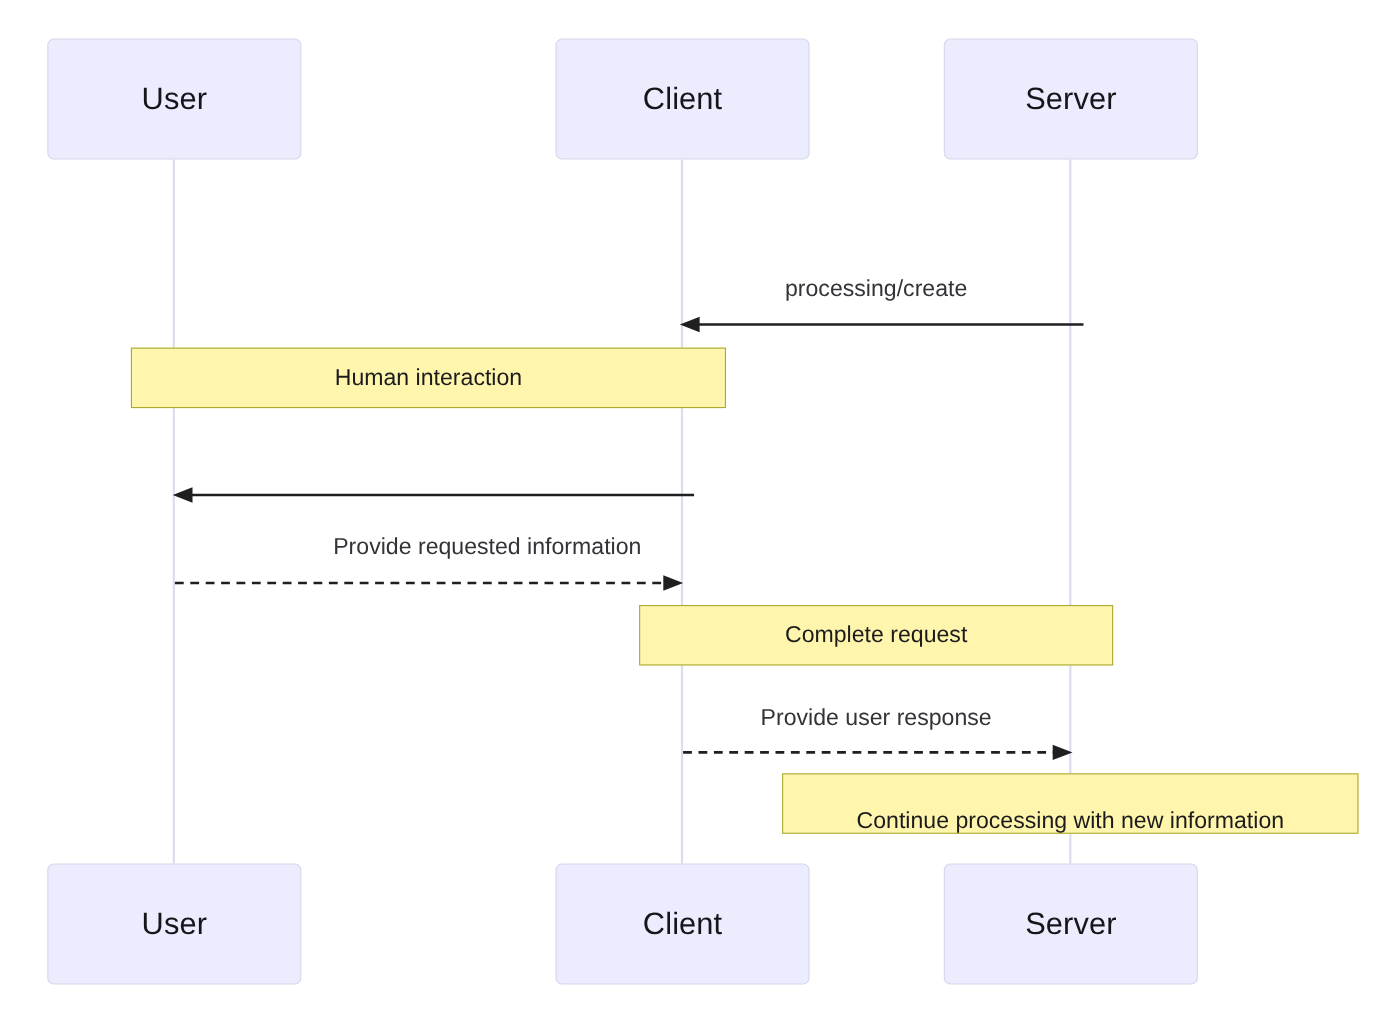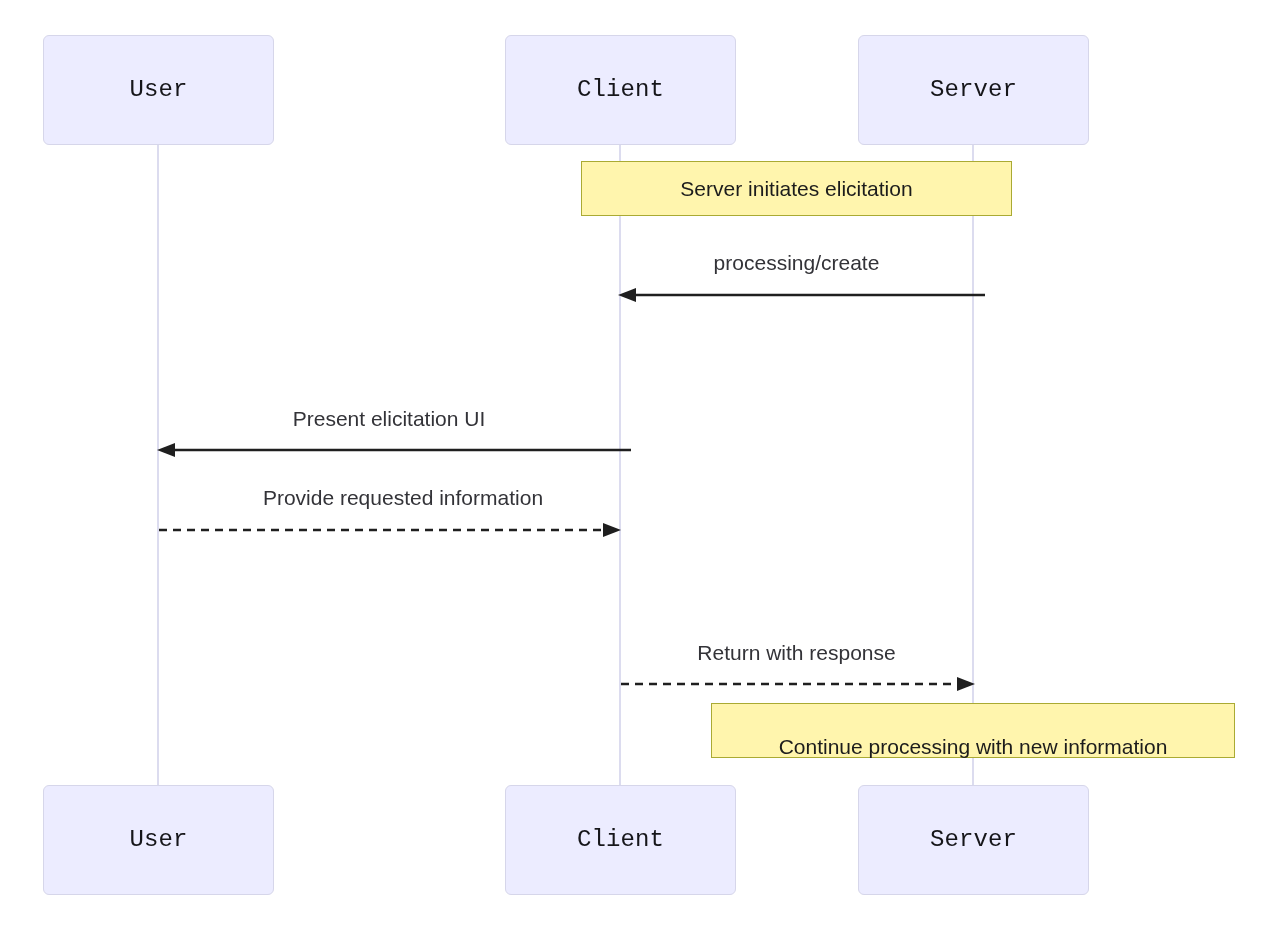--- a/index.html
+++ b/index.html
@@ -28,23 +28,23 @@
     position: absolute;
     box-sizing: border-box;
     background: #ececff;
     border: 1px solid #d6d6ea;
     border-radius: 6px;
     display: flex;
     align-items: center;
     justify-content: center;
   }
   .actor-label {
-    font-size: 24px;
+    font-size: 28px;
     color: #16161a;
-    font-family: Liberation Mono, monospace;
+    font-family: Liberation Sans, sans-serif;
     letter-spacing: 0.1px;
     line-height: 1;
     white-space: nowrap;
   }
 
   
   .lifeline {
     position: absolute;
     width: 2px;
     background: #dcdcef;
@@ -103,45 +103,47 @@
   <div class="actor-box" style="left:43px; top:35px; width:231px; height:110px;">
     <span class="actor-label">User</span>
   </div>
   <div class="actor-box" style="left:505px; top:35px; width:231px; height:110px;">
     <span class="actor-label">Client</span>
   </div>
   <div class="actor-box" style="left:858px; top:35px; width:231px; height:110px;">
     <span class="actor-label">Server</span>
   </div>
 
-  <div class="note-box" style="left:581px; top:161px; width:431px; height:55px;">
-    <span class="note-label">Server initiates elicitation</span>
-  </div>
 
   <div class="msg-label" style="left:620px; top:252px; width:353px;">processing/create</div>
   <svg class="msg-arrow" style="left:608px; top:283px;" width="378" height="24" viewBox="0 0 378 24">
     <line x1="24" y1="12" x2="377" y2="12" stroke="#1f1f1f" stroke-width="2.4"></line>
     <polygon points="10,12 28,5 28,19" fill="#1f1f1f"></polygon>
   </svg>
 
+  <div class="note-box" style="left:119px; top:316px; width:541px; height:55px;">
+    <span class="note-label">Human interaction</span>
+  </div>
 
-  <div class="msg-label" style="left:159px; top:408px; width:460px;">Present elicitation UI</div>
   <svg class="msg-arrow" style="left:147px; top:438px;" width="485" height="24" viewBox="0 0 485 24">
     <line x1="24" y1="12" x2="484" y2="12" stroke="#1f1f1f" stroke-width="2.4"></line>
     <polygon points="10,12 28,5 28,19" fill="#1f1f1f"></polygon>
   </svg>
 
-  <div class="msg-label" style="left:159px; top:487px; width:488px;">Provide requested information</div>
+  <div class="msg-label" style="left:159px; top:487px; width:488px;padding-left:40px;">Provide requested information</div>
   <svg class="msg-arrow" style="left:159px; top:518px;" width="473" height="24" viewBox="0 0 473 24">
     <line x1="0" y1="12" x2="448" y2="12" stroke="#1f1f1f" stroke-width="2.4" stroke-dasharray="8,6"></line>
     <polygon points="462,12 444,5 444,19" fill="#1f1f1f"></polygon>
   </svg>
 
+  <div class="note-box" style="left:581px; top:550px; width:431px; height:55px;">
+    <span class="note-label">Complete request</span>
+  </div>
 
-  <div class="msg-label" style="left:621px; top:642px; width:351px;">Return with response</div>
+  <div class="msg-label" style="left:621px; top:642px; width:351px;">Provide user response</div>
   <svg class="msg-arrow" style="left:621px; top:672px;" width="365" height="24" viewBox="0 0 365 24">
     <line x1="0" y1="12" x2="340" y2="12" stroke="#1f1f1f" stroke-width="2.4" stroke-dasharray="8,6"></line>
     <polygon points="354,12 336,5 336,19" fill="#1f1f1f"></polygon>
   </svg>
 
   <div class="note-box" style="left:711px; top:703px; width:524px; height:55px;align-items:flex-end;">
     <span class="note-label">Continue processing with new information</span>
   </div>
 
   <div class="actor-box" style="left:43px; top:785px; width:231px; height:110px;">

